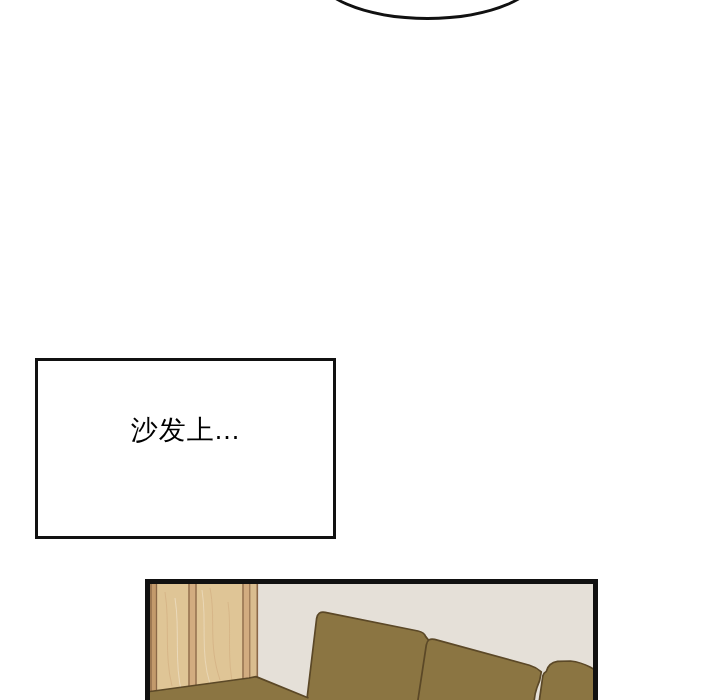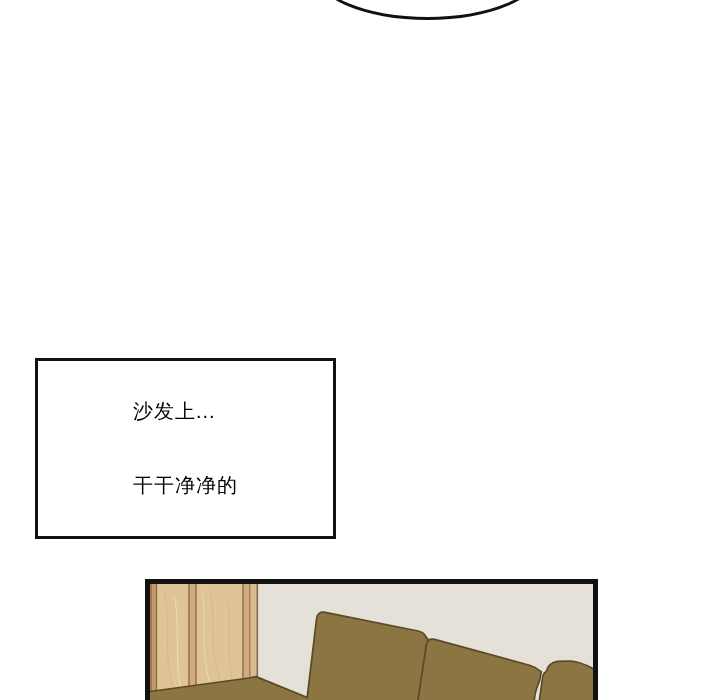--- a/index.html
+++ b/index.html
@@ -26,39 +26,39 @@
     box-sizing:border-box;border:3px solid var(--outline);border-radius:50%;
     background:var(--paper);
   }
   .narration-box{
     position:absolute;left:35px;top:358px;width:301px;height:181px;
     box-sizing:border-box;border:3px solid var(--outline);
     background:var(--paper);
     display:flex;align-items:center;justify-content:center;
   }
   .narration-text{
-    color:var(--ink);
-    font-size:20px;line-height:37px;letter-spacing:1px;
+    text-align:center;color:var(--ink);
+    font-size:27px;line-height:37px;letter-spacing:1px;
     white-space:pre-line;
   }
   .panel-frame{
     position:absolute;left:145px;top:579px;width:453px;height:121px;
     box-sizing:border-box;border:5px solid var(--outline);border-bottom:none;
     background:var(--wall);
   }
   .panel-frame svg{display:block;}
 </style>
 </head>
 <body>
 
 <div class="speech-bubble"></div>
 
 <div class="narration-box">
   <div class="narration-text"><span>沙发上...</span><br>
-  <span>干干净净的</span></div>
+  </div>
 </div>
 
 <div class="panel-frame">
   <svg width="443" height="116" viewBox="0 0 443 116">
 
     <rect x="0" y="0" width="443" height="116" style="fill:var(--wall)"></rect>
 
     <g>
       <rect x="0" y="0" width="108" height="116" style="fill:var(--wood_plank)"></rect>
       <rect x="0" y="0" width="7" height="116" style="fill:var(--wood_strip)"></rect>

